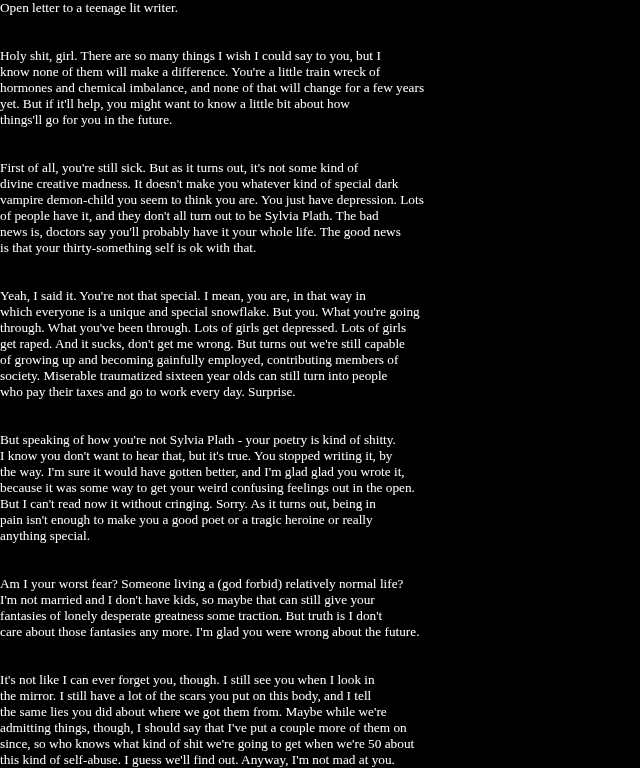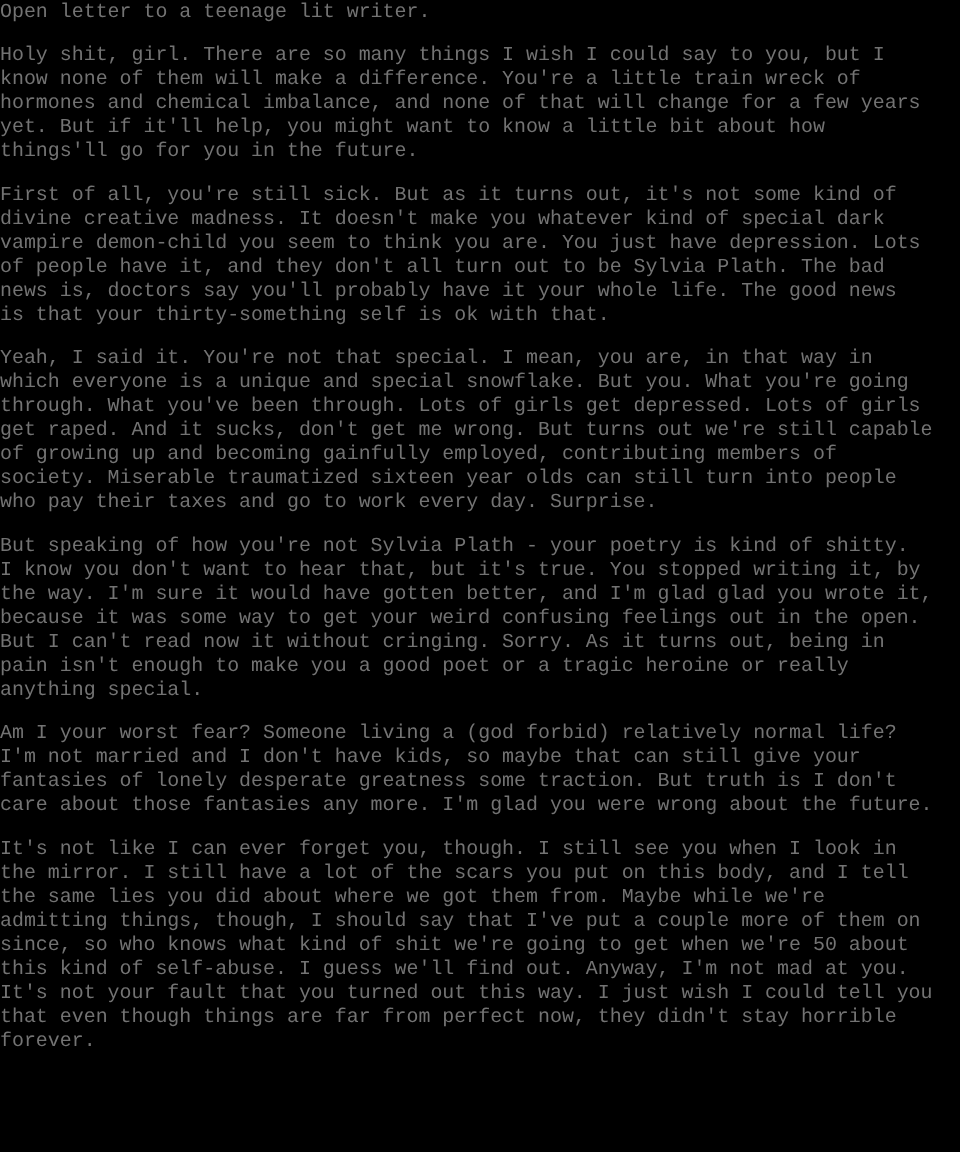--- a/index.html
+++ b/index.html
@@ -9,32 +9,32 @@
   }
   body {
     width: 640px;
     height: 768px;
     overflow: hidden;
   }
   .screen {
     width: 640px;
     height: 624px;
     background: #000000;
-    color: #737373;
-    font-family: Liberation Mono, monospace;
+    color: #ffffff;
+    font-family: Liberation Serif, serif;
     font-size: 13.29px;
     line-height: 16px;
     letter-spacing: 0;
   }
   .para {
     white-space: pre;
     margin: 0;
   }
   .para + .para {
-    margin-top: 13px; 
+    margin-top: 32px; 
   }
 </style>
 </head>
 <body>
 
 <div class="screen">
   <div id="letter-text">
       <div class="para">Open letter to a teenage lit writer.</div>
       <div class="para">Holy shit, girl. There are so many things I wish I could say to you, but I
 know none of them will make a difference. You're a little train wreck of

